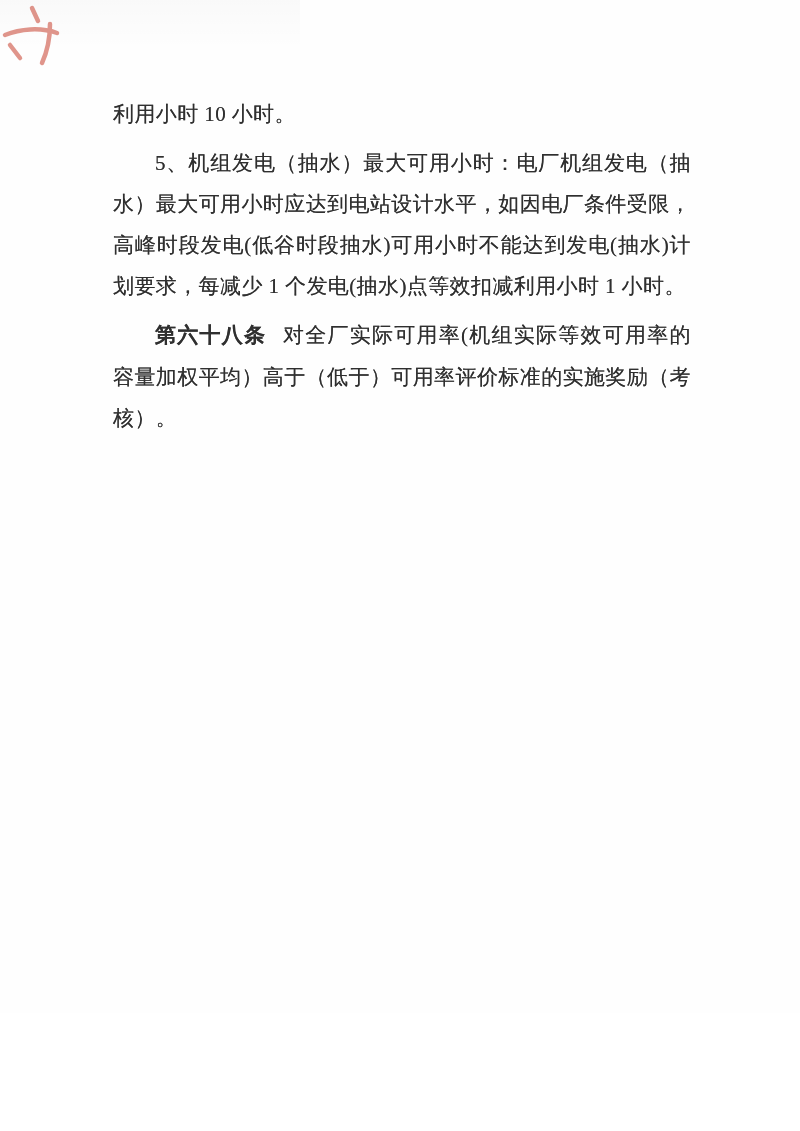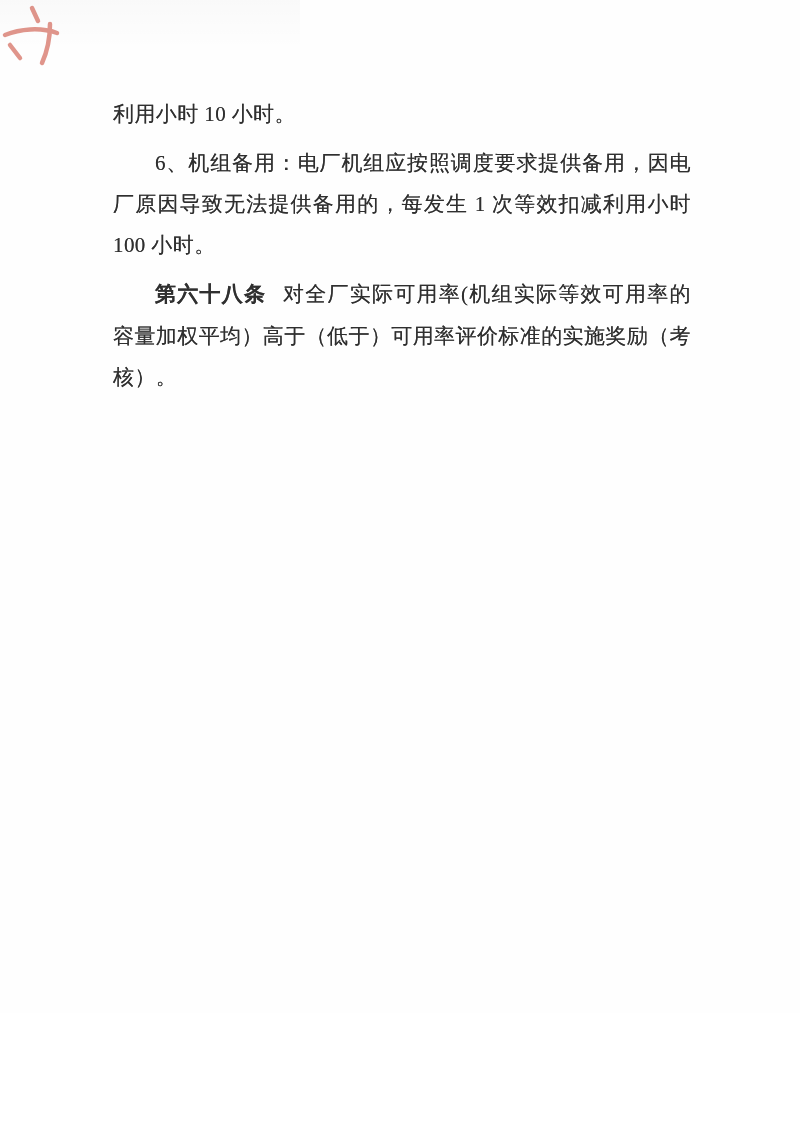--- a/index.html
+++ b/index.html
@@ -63,19 +63,19 @@
     <g stroke="#c8412f" stroke-width="4.5" fill="none" stroke-linecap="round" opacity="0.55">
       <path d="M32 8 L38 21"></path>
       <path d="M5 35 C 20 29, 40 27, 57 33"></path>
       <path d="M50 24 C 50 38, 47 52, 42 63"></path>
       <path d="M10 45 L 20 58"></path>
     </g>
   </svg>
 
   <div class="content">
       <p class="para">利用小时 10 小时。</p>
-      <p class="para indent">6、机组备用：电厂机组应按照调度要求提供备用，因电厂原因导致无法提供备用的，每发生 1 次等效扣减利用小时 100 小时。</p>
+      <p class="para indent">5、机组发电（抽水）最大可用小时：电厂机组发电（抽水）最大可用小时应达到电站设计水平，如因电厂条件受限，高峰时段发电(低谷时段抽水)可用小时不能达到发电(抽水)计划要求，每减少 1 个发电(抽水)点等效扣减利用小时 1 小时。</p>
       <p class="para indent"><span class="head">第六十八条</span>对全厂实际可用率(机组实际等效可用率的容量加权平均）高于（低于）可用率评价标准的实施奖励（考核）。</p>
     </div>
 
   <div class="footer">- 28 -</div>
 
 </div>
 
 </body></html>

